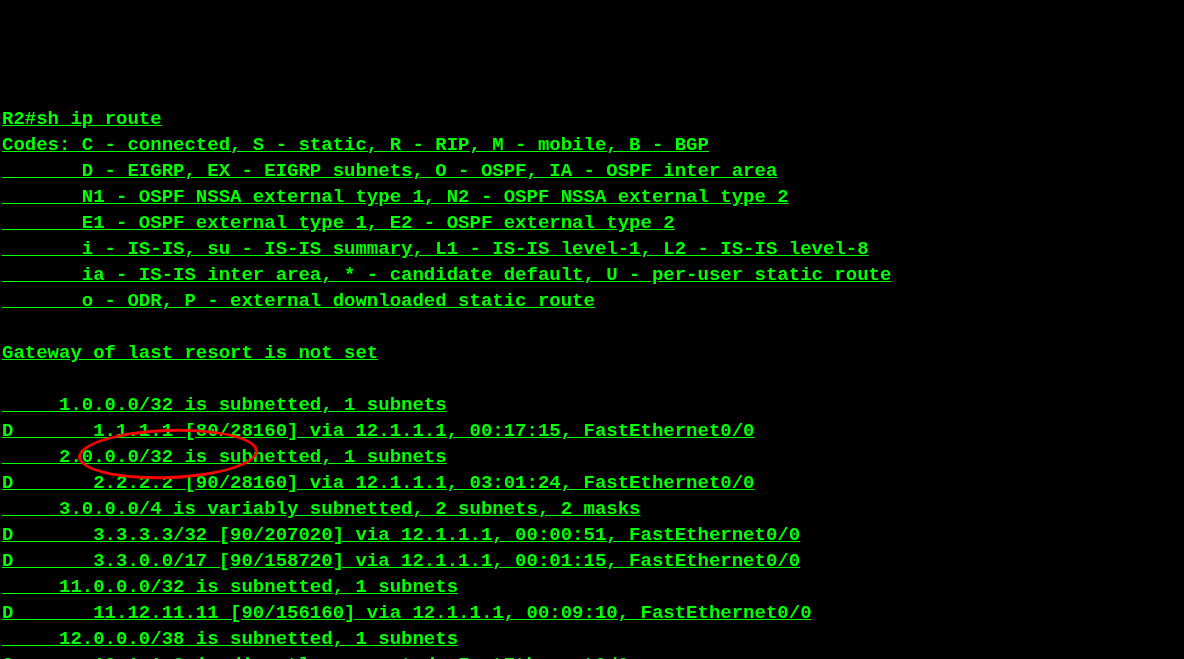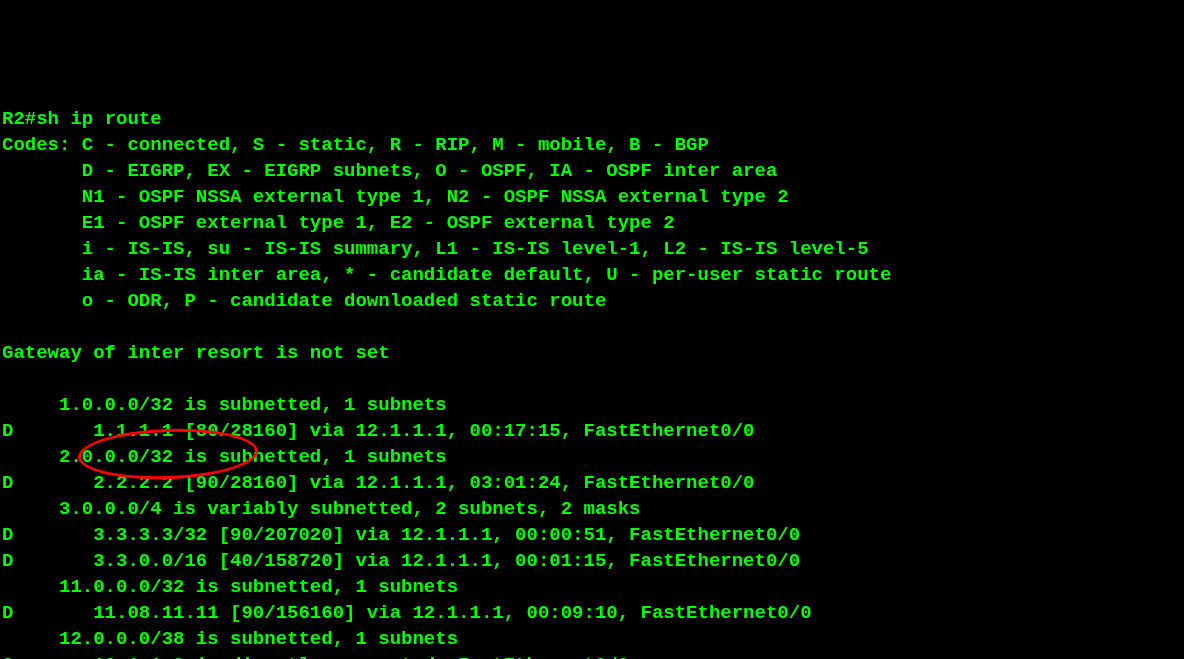--- a/index.html
+++ b/index.html
@@ -16,20 +16,21 @@
       line-height: 1.37;
       padding: 2px;
       white-space: pre;
       width: 1184px;
       height: 659px;
       overflow: hidden;
       position: relative;
     }
     .terminal-line {
       white-space: pre;
+      text-decoration: underline;
     }
     .annotation-circle {
       position: absolute;
       left: 78px;
       top: 429px;
       width: 180px;
       height: 50px;
       border: 3px solid #ff0000;
       border-radius: 50%;
       pointer-events: none;
@@ -39,35 +40,35 @@
 </head>
 <body>
 
 
 
 <div><span class="terminal-line"><span>R2#</span><span>sh ip route</span></span>
 <span class="terminal-line">Codes: C - connected, S - static, R - RIP, M - mobile, B - BGP</span>
 <span class="terminal-line">       D - EIGRP, EX - EIGRP subnets, O - OSPF, IA - OSPF inter area</span>
 <span class="terminal-line">       N1 - OSPF NSSA external type 1, N2 - OSPF NSSA external type 2</span>
 <span class="terminal-line">       E1 - OSPF external type 1, E2 - OSPF external type 2</span>
-<span class="terminal-line">       i - IS-IS, su - IS-IS summary, L1 - IS-IS level-1, L2 - IS-IS level-5</span>
+<span class="terminal-line">       i - IS-IS, su - IS-IS summary, L1 - IS-IS level-1, L2 - IS-IS level-8</span>
 <span class="terminal-line">       ia - IS-IS inter area, * - candidate default, U - per-user static route</span>
-<span class="terminal-line">       o - ODR, P - candidate downloaded static route</span>
+<span class="terminal-line">       o - ODR, P - external downloaded static route</span>
 <span class="terminal-line"></span>
-<span class="terminal-line">Gateway of inter resort is not set</span>
+<span class="terminal-line">Gateway of last resort is not set</span>
 <span class="terminal-line"></span>
 <span class="terminal-line">     1.0.0.0/32 is subnetted, 1 subnets</span>
 <span class="terminal-line">D       1.1.1.1 [80/28160] via 12.1.1.1, 00:17:15, FastEthernet0/0</span>
 <span class="terminal-line">     2.0.0.0/32 is subnetted, 1 subnets</span>
 <span class="terminal-line">D       2.2.2.2 [90/28160] via 12.1.1.1, 03:01:24, FastEthernet0/0</span>
 <span class="terminal-line">     3.0.0.0/4 is variably subnetted, 2 subnets, 2 masks</span>
 <span class="terminal-line">D       3.3.3.3/32 [90/207020] via 12.1.1.1, 00:00:51, FastEthernet0/0</span>
-<span class="terminal-line">D       3.3.0.0/16 [40/158720] via 12.1.1.1, 00:01:15, FastEthernet0/0</span>
+<span class="terminal-line">D       3.3.0.0/17 [90/158720] via 12.1.1.1, 00:01:15, FastEthernet0/0</span>
 <span class="terminal-line">     11.0.0.0/32 is subnetted, 1 subnets</span>
-<span class="terminal-line">D       11.08.11.11 [90/156160] via 12.1.1.1, 00:09:10, FastEthernet0/0</span>
+<span class="terminal-line">D       11.12.11.11 [90/156160] via 12.1.1.1, 00:09:10, FastEthernet0/0</span>
 <span class="terminal-line">     12.0.0.0/38 is subnetted, 1 subnets</span>
 <span class="terminal-line">C       12.1.1.0 is directly connected, FastEthernet0/0</span>
 
 
 </div>
 
 <div class="annotation-circle"></div>
 
 
 

